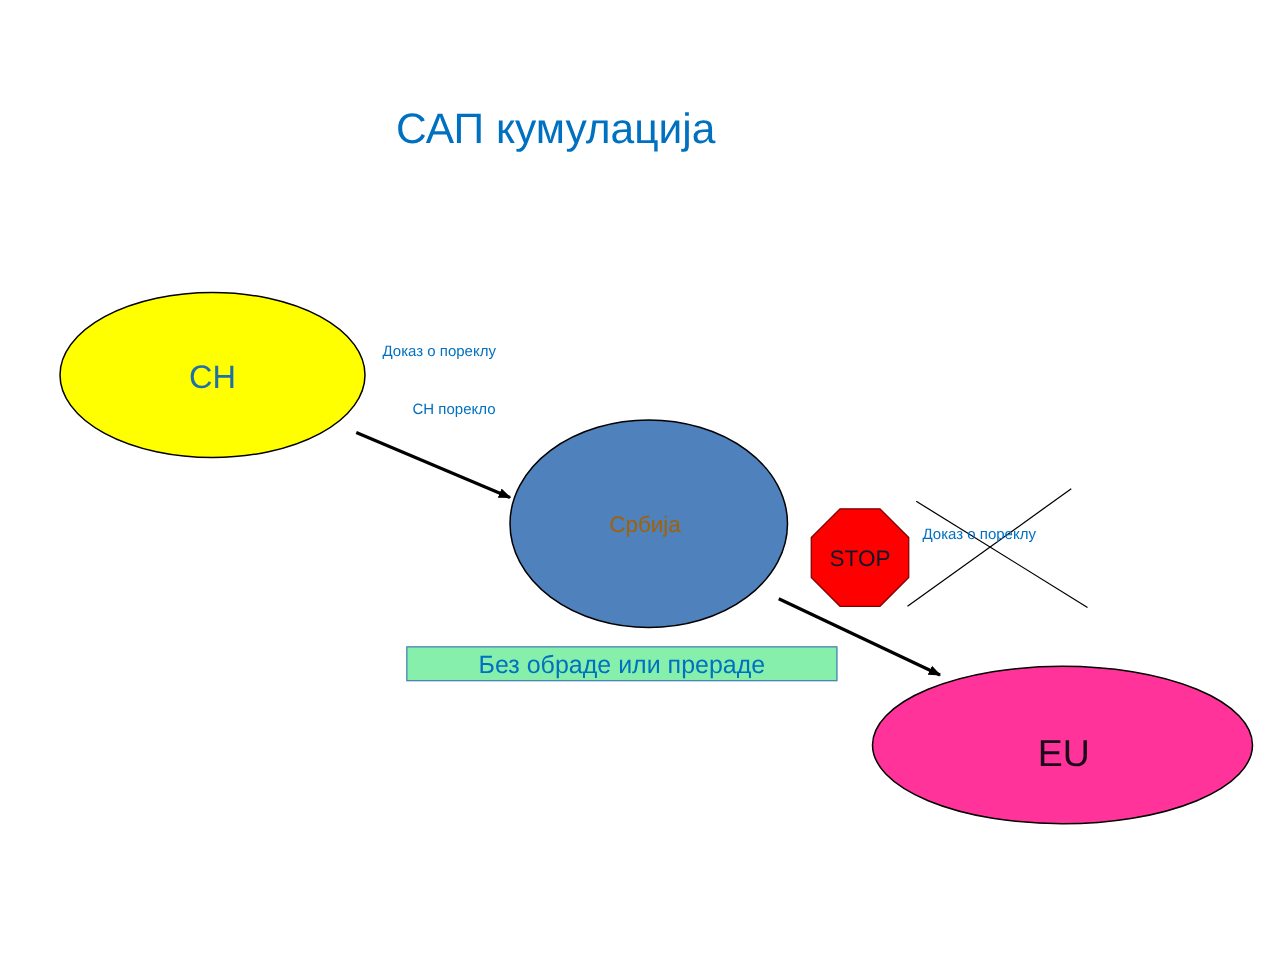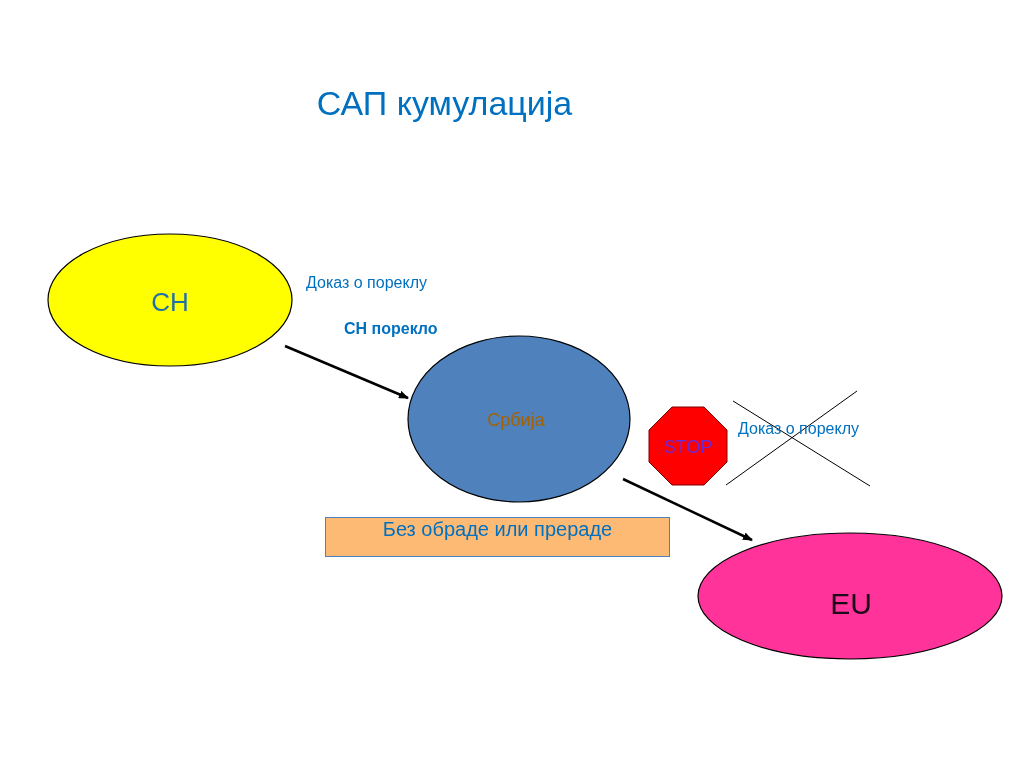--- a/index.html
+++ b/index.html
@@ -1,25 +1,25 @@
 <!DOCTYPE html>
 <html><head>
 <meta charset="utf-8">
 <style>
   html, body { margin: 0; padding: 0; background: #ffffff; }
   body { width: 1024px; height: 768px; position: relative; overflow: hidden;
          font-family: "Liberation Sans", "DejaVu Sans", sans-serif; }
   .title { position: absolute; left: 0; width: 889px; top: 84px; text-align: center;
            font-size: 34px; color: #0070c0; }
   svg.diagram { position: absolute; left: 0; top: 0; }
-  .lbl { position: absolute; white-space: nowrap; color: #0070c0; font-size: 16px; }
+  .lbl { position: absolute; white-space: nowrap; color: #0070c0; font-size: 12px; }
   .node-text { position: absolute; white-space: nowrap; text-align: right; transform: translate(-50%, -50%); }
-  .box { position: absolute; left: 325px; top: 517px; width: 345px; height: 40px;
-         border: 1px solid #4f81bd; box-sizing: border-box; background: #fdba74;
-         display: flex; align-items: flex-start; justify-content: center;
+  .box { position: absolute; left: 325px; top: 517px; width: 345px; height: 28px;
+         border: 1px solid #4f81bd; box-sizing: border-box; background: #86efac;
+         display: flex; align-items: flex-end; justify-content: center;
          color: #0070c0; font-size: 20px; }
 </style>
 </head>
 <body>
 
 <div class="title">САП кумулација</div>
 
 <svg class="diagram" width="1024" height="768" viewBox="0 0 1024 768">
   <defs>
     <marker id="arrowhead" markerWidth="10" markerHeight="8" refX="9" refY="4" orient="auto" markerUnits="userSpaceOnUse">
@@ -40,20 +40,20 @@
 
   <line x1="733" y1="401" x2="870" y2="486" stroke="#000" stroke-width="1"></line>
   <line x1="857" y1="391" x2="726" y2="485" stroke="#000" stroke-width="1"></line>
 </svg>
 
 <div class="node-text" style="left:170px; top:302px; font-size:26px; color:#1f6fa8;">CH</div>
 <div class="node-text" style="left:516px; top:420px; font-size:18px; color:#a16207;">Србија</div>
 <div class="node-text" style="left:851px; top:604px; font-size:30px; color:#1a0a1a;">EU</div>
 
 <div class="lbl" style="left:306px; top:274px;">Доказ о пореклу</div>
-<div class="lbl" style="left:344px; top:320px;font-weight:bold;">CH  порекло</div>
+<div class="lbl" style="left:330px; top:320px;">CH  порекло</div>
 <div class="lbl" style="left:738px; top:420px;">Доказ о пореклу</div>
 
-<div class="node-text" style="left:688px; top:447px; font-size:18px; color:#6d28d9;">STOP</div>
+<div class="node-text" style="left:688px; top:447px; font-size:18px; color:#0f172a;">STOP</div>
 
 <div class="box">
   <span>Без обраде или прераде</span>
 </div>
 
 </body></html>

